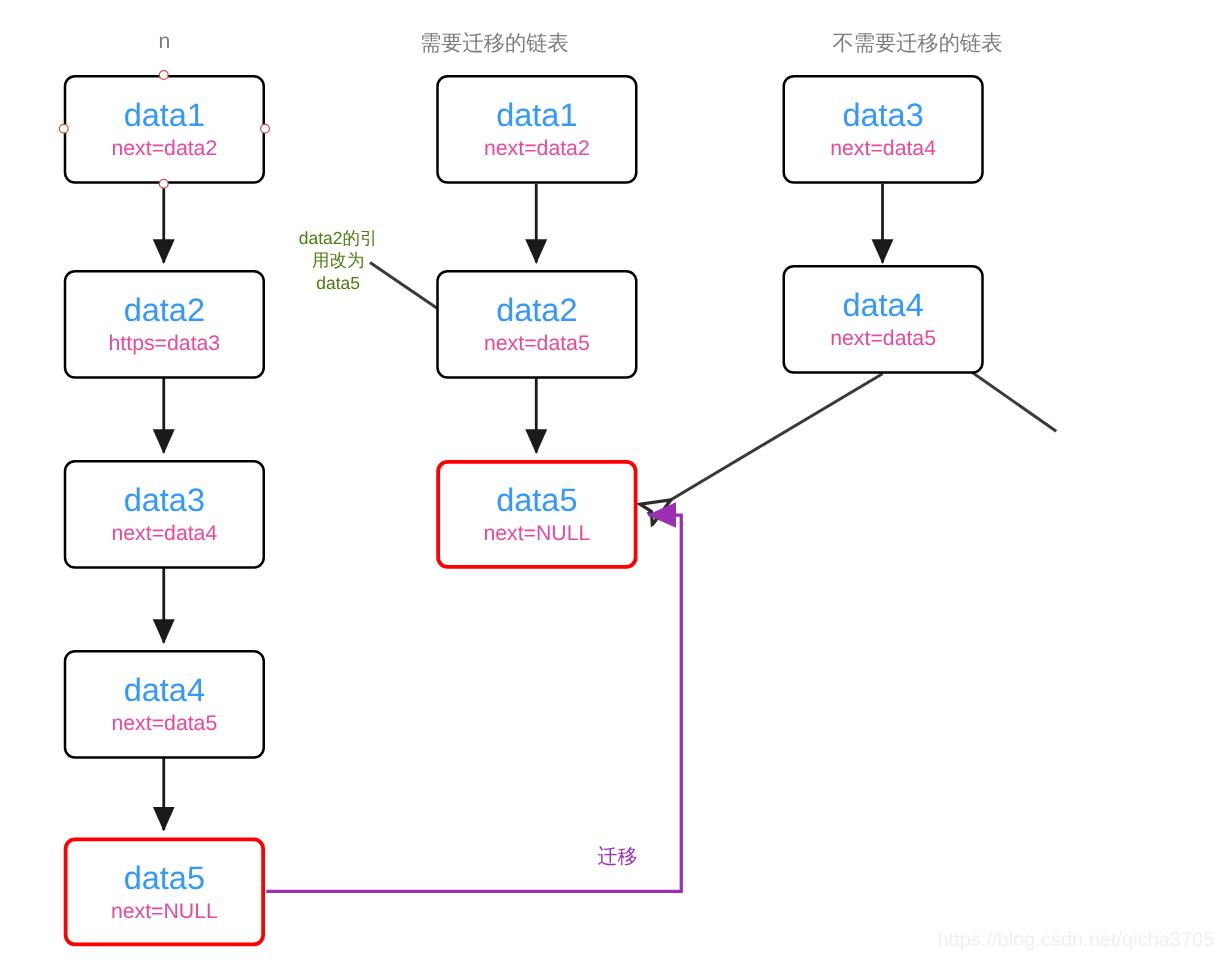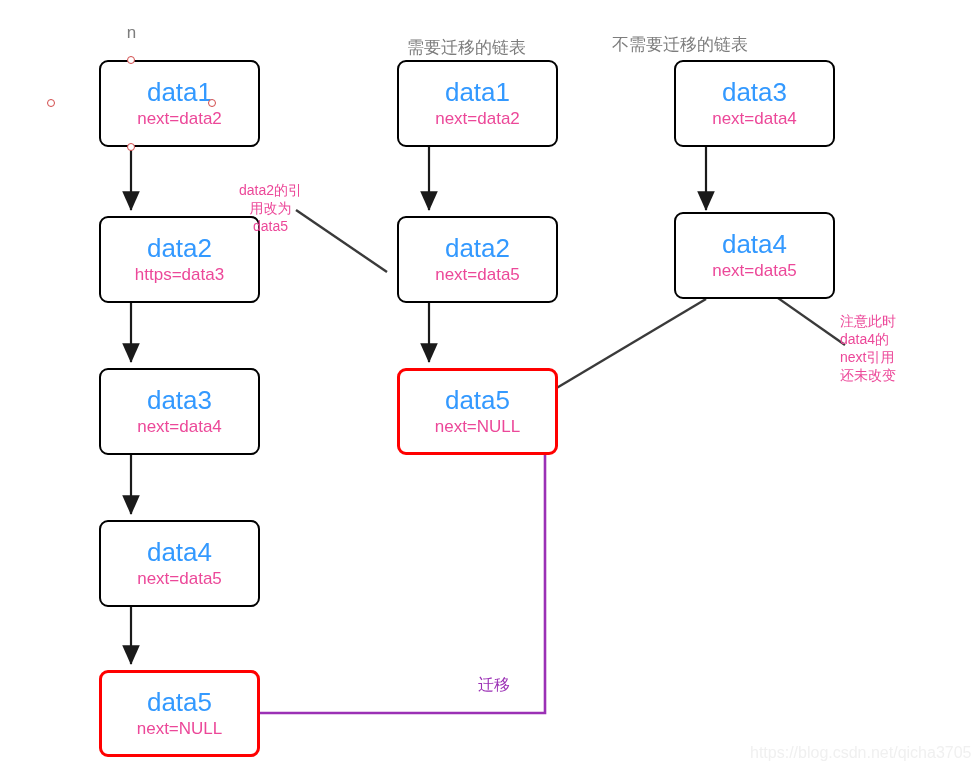--- a/index.html
+++ b/index.html
@@ -16,21 +16,20 @@
   .node{
     position:absolute;
     box-sizing:border-box;
     background:#ffffff;
     border:2.5px solid #000000;
     border-radius:9px;
     display:flex;
     flex-direction:column;
     align-items:center;
     justify-content:center;
-    margin-left:48px;
   }
   .node.highlight{border-color:#ff0000;border-width:3px;}
   .node .title{
     color:#3399ff;
     font-size:26px;
     line-height:1.05;
     margin-bottom:4px;
     white-space:nowrap;
   }
   .node .sub{
@@ -47,21 +46,21 @@
     white-space:nowrap;
   }
   .pointer-label{
     position:absolute;
     color:#7d7d7d;
     font-size:17px;
     white-space:nowrap;
   }
   .note{
     position:absolute;
-    color:#ec4899;
+    color:#4d7c0f;
     font-size:14px;
     line-height:1.28;
     white-space:pre-line;
   }
   .note.center{text-align:center;}
   .note.left{text-align:left;}
   .mig-label{
     position:absolute;
     color:#9b30b5;
     font-size:16px;
@@ -112,22 +111,22 @@
     <line x1="706" y1="147" x2="706" y2="210" stroke="#1a1a1a" stroke-width="2.2" marker-end="url(#arrow-black)"></line>
 
     <line x1="706" y1="299" x2="518" y2="411" stroke="#3a3a3a" stroke-width="2.4" marker-end="url(#arrow-hollow)"></line>
 
     <line x1="296" y1="210" x2="387" y2="272" stroke="#3a3a3a" stroke-width="2.4"></line>
     <line x1="755" y1="282" x2="845" y2="345" stroke="#3a3a3a" stroke-width="2.4"></line>
 
     <path d="M213,713 L545,713 L545,412 L519,412" fill="none" stroke="#9b30b5" stroke-width="2.6" marker-end="url(#arrow-purple)"></path>
   </svg>
 
-  <div class="col-head" style="left:336px;top:36px;width:190px;text-align:right;font-family:Liberation Mono, monospace;">需要迁移的链表</div>
-  <div class="col-head" style="left:612px;top:33px;width:190px;text-align:left;">不需要迁移的链表</div>
+  <div class="col-head" style="left:336px;top:23px;width:190px;text-align:left;font-family:Liberation Mono, monospace;">需要迁移的链表</div>
+  <div class="col-head" style="left:612px;top:23px;width:190px;text-align:right;">不需要迁移的链表</div>
 
   <div class="pointer-label" style="left:51px;top:23px;width:161px;text-align:center;">n</div>
 
   <div class="node" style="left:51px;top:60px;width:161px;height:87px;">
     <div class="title">data1</div>
     <div class="sub">next=data2</div>
   </div>
   <div class="handle" style="left:127px;top:56px;"></div>
   <div class="handle" style="left:47px;top:99px;"></div>
   <div class="handle" style="left:208px;top:99px;"></div>
@@ -175,22 +174,18 @@
 
   <div class="node" style="left:626px;top:212px;width:161px;height:87px;">
     <div class="title">data4</div>
     <div class="sub">next=data5</div>
   </div>
 
   <div class="note center" style="left:218px;top:182px;width:105px;">data2的引
 用改为
 data5</div>
 
-  <div class="note left" style="left:840px;top:313px;width:110px;">注意此时
-data4的
-next引用
-还未改变</div>
 
   <div class="mig-label" style="left:478px;top:675px;">迁移</div>
 
   <div class="watermark" style="left:750px;top:744px;">https://blog.csdn.net/qicha3705</div>
 
 </div>
 
 </body></html>

